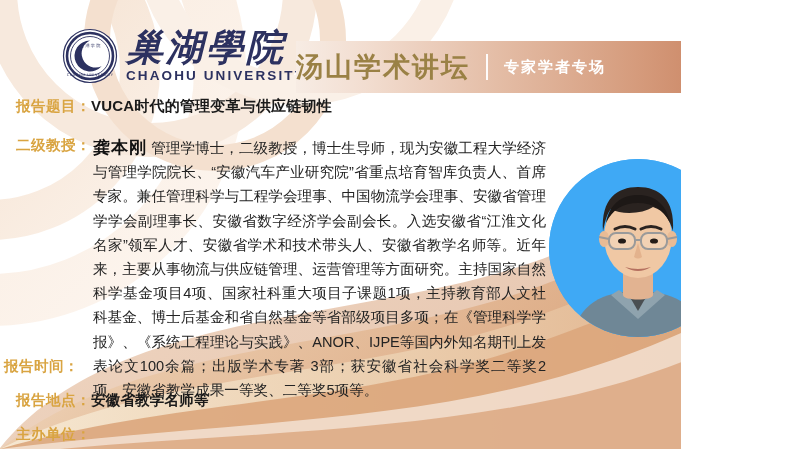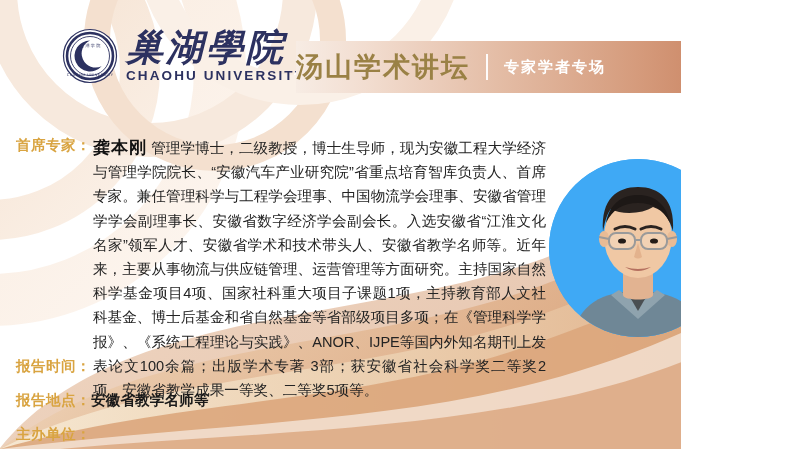--- a/index.html
+++ b/index.html
@@ -80,21 +80,21 @@
 
   .row-bio{left:16px;top:136px;width:530px;}
   .bio-label{flex:0 0 auto;margin-right:2px;}
   .bio-body{
     width:455px;
     font-size:14.6px;color:#232323;font-weight:400;
     line-height:24.2px;text-align:justify;
   }
   .bio-name{font-weight:700;font-size:17px;color:#111;letter-spacing:1px;}
 
-  .row-time{left:16px;top:357px;}
+  .row-time{left:4px;top:357px;}
   .row-place{left:16px;top:391px;text-align:center;}
   .row-host{left:16px;top:425px;}
 
   
   .portrait{
     position:absolute;left:549px;top:159px;width:178px;height:178px;
     border-radius:50%;overflow:hidden;
     background:#3fa9f5;
   }
   .portrait svg{display:block;}
@@ -173,23 +173,27 @@
       </div>
     </div>
 
     <div class="banner">
       <span class="banner-main">汤山学术讲坛</span>
       <span class="banner-sep"></span>
       <span class="banner-sub">专家学者专场</span>
     </div>
   </div>
 
+  <div class="row row-title">
+    <span class="label">报告题目：</span>
+    <span class="value">VUCA时代的管理变革与供应链韧性</span>
+  </div>
 
   <div class="row row-bio">
-    <span class="label bio-label">首席专家：</span>
+    <span class="label bio-label">二级教授：</span>
     <span class="bio-body">
       <span class="bio-name">龚本刚</span><span> 管理学博士，二级教授，博士生导师，现为安徽工程大学经济与管理学院院长、“安徽汽车产业研究院”省重点培育智库负责人、首席专家。兼任管理科学与工程学会理事、中国物流学会理事、安徽省管理学学会副理事长、安徽省数字经济学会副会长。入选安徽省“江淮文化名家”领军人才、安徽省学术和技术带头人、安徽省教学名师等。近年来，主要从事物流与供应链管理、运营管理等方面研究。主持国家自然科学基金项目4项、国家社科重大项目子课题1项，主持教育部人文社科基金、博士后基金和省自然基金等省部级项目多项；在《管理科学学报》、《系统工程理论与实践》、ANOR、IJPE等国内外知名期刊上发表论文100余篇；出版学术专著 3部；获安徽省社会科学奖二等奖2项，安徽省教学成果一等奖、二等奖5项等。</span>
     </span>
   </div>
 
   <div class="row row-time">
     <span class="label">报告时间：</span>
   </div>
 
   <div class="row row-place">

